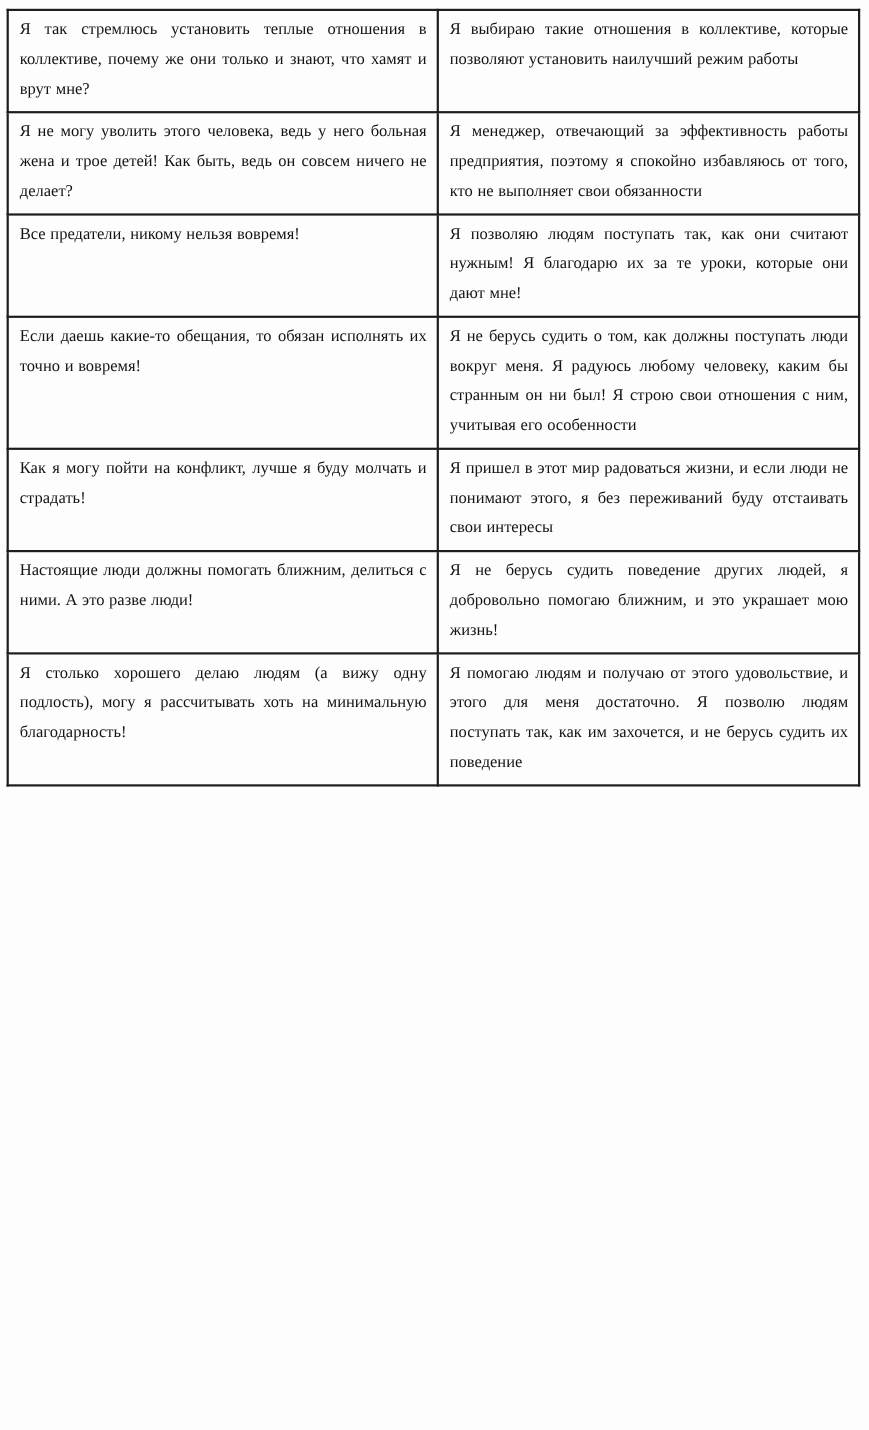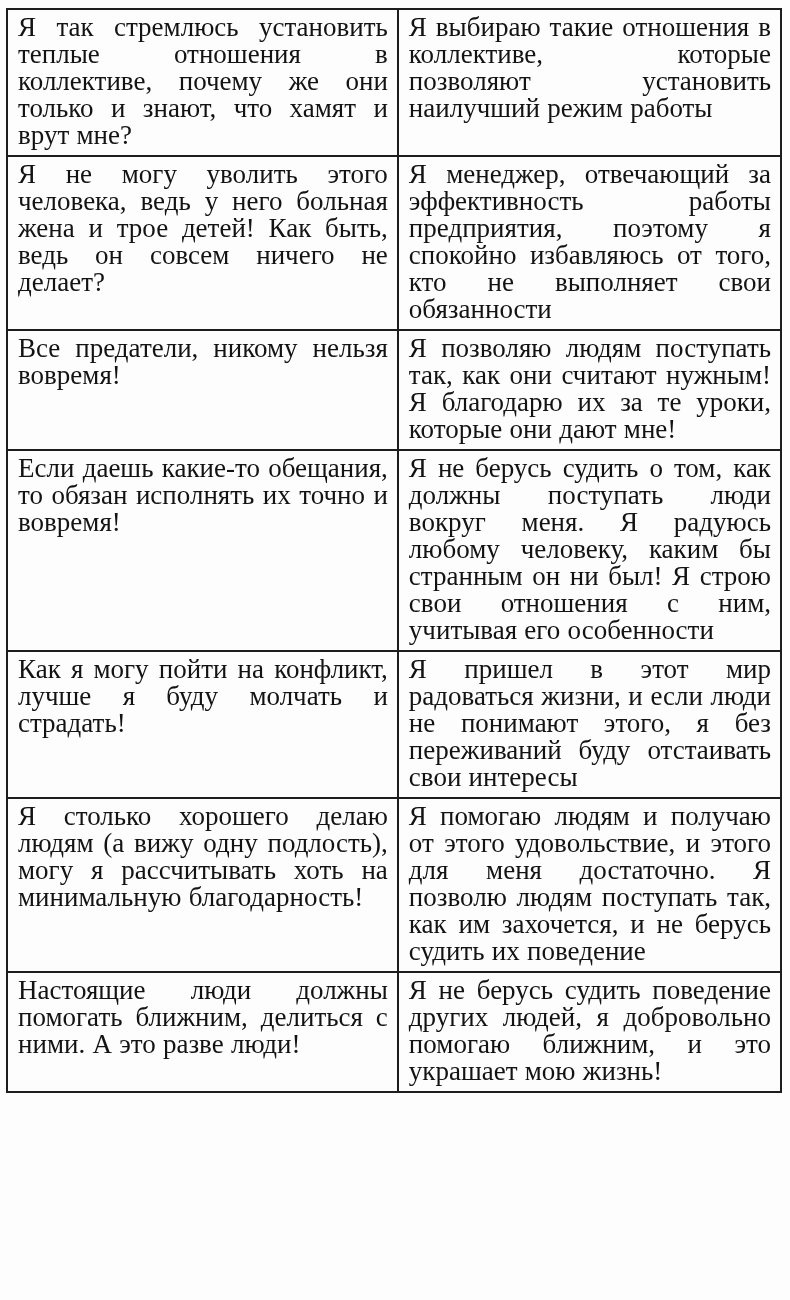--- a/index.html
+++ b/index.html
@@ -31,21 +31,21 @@
     top: 8px;
     width: 776px;
     border-collapse: collapse;
     table-layout: fixed;
     background: var(--bg-color);
   }
   table.beliefs td {
     border: 2px solid var(--border-color);
     vertical-align: top;
     padding: 4px 9px 6px 10px;
-    font-size: 27px;
+    font-size: 15px;
     line-height: 27px;
     text-align: justify;
     text-justify: inter-word;
     hyphens: auto;
     -webkit-hyphens: auto;
     word-spacing: 0.5px;
   }
   td.col-left  { width: 50.5%; }
   td.col-right { width: 49.5%; }
 </style>
@@ -76,24 +76,24 @@
     <td class="col-left">Если даешь какие-то обещания, то обязан исполнять их точно и вовремя!</td>
     <td class="col-right">Я не берусь судить о том, как должны поступать люди вокруг меня. Я радуюсь любому человеку, каким бы странным он ни был! Я строю свои отношения с ним, учитывая его особенности</td>
   </tr>
 
   <tr>
     <td class="col-left">Как я могу пойти на конфликт, лучше я буду молчать и страдать!</td>
     <td class="col-right">Я пришел в этот мир радоваться жизни, и если люди не понимают этого, я без переживаний буду отстаивать свои интересы</td>
   </tr>
 
   <tr>
-    <td class="col-left">Я столько хорошего делаю людям (а вижу одну подлость), могу я рассчитывать хоть на минимальную благодарность!</td>
-    <td class="col-right">Я помогаю людям и получаю от этого удовольствие, и этого для меня достаточно. Я позволю людям поступать так, как им захочется, и не берусь судить их поведение</td>
+    <td class="col-left">Настоящие люди должны помогать ближним, делиться с ними. А это разве люди!</td>
+    <td class="col-right">Я не берусь судить поведение других людей, я добровольно помогаю ближним, и это украшает мою жизнь!</td>
   </tr>
 
   <tr>
-    <td class="col-left">Настоящие люди должны помогать ближним, делиться с ними. А это разве люди!</td>
-    <td class="col-right">Я не берусь судить поведение других людей, я добровольно помогаю ближним, и это украшает мою жизнь!</td>
+    <td class="col-left">Я столько хорошего делаю людям (а вижу одну подлость), могу я рассчитывать хоть на минимальную благодарность!</td>
+    <td class="col-right">Я помогаю людям и получаю от этого удовольствие, и этого для меня достаточно. Я позволю людям поступать так, как им захочется, и не берусь судить их поведение</td>
   </tr>
 
 </tbody>
   </table>
 </div>
 
 </body></html>

